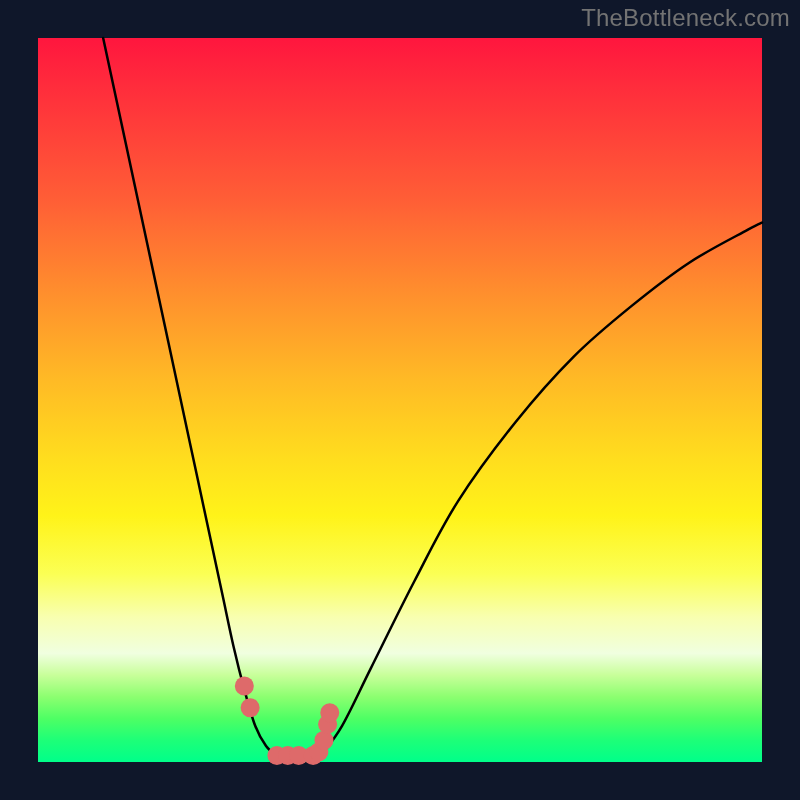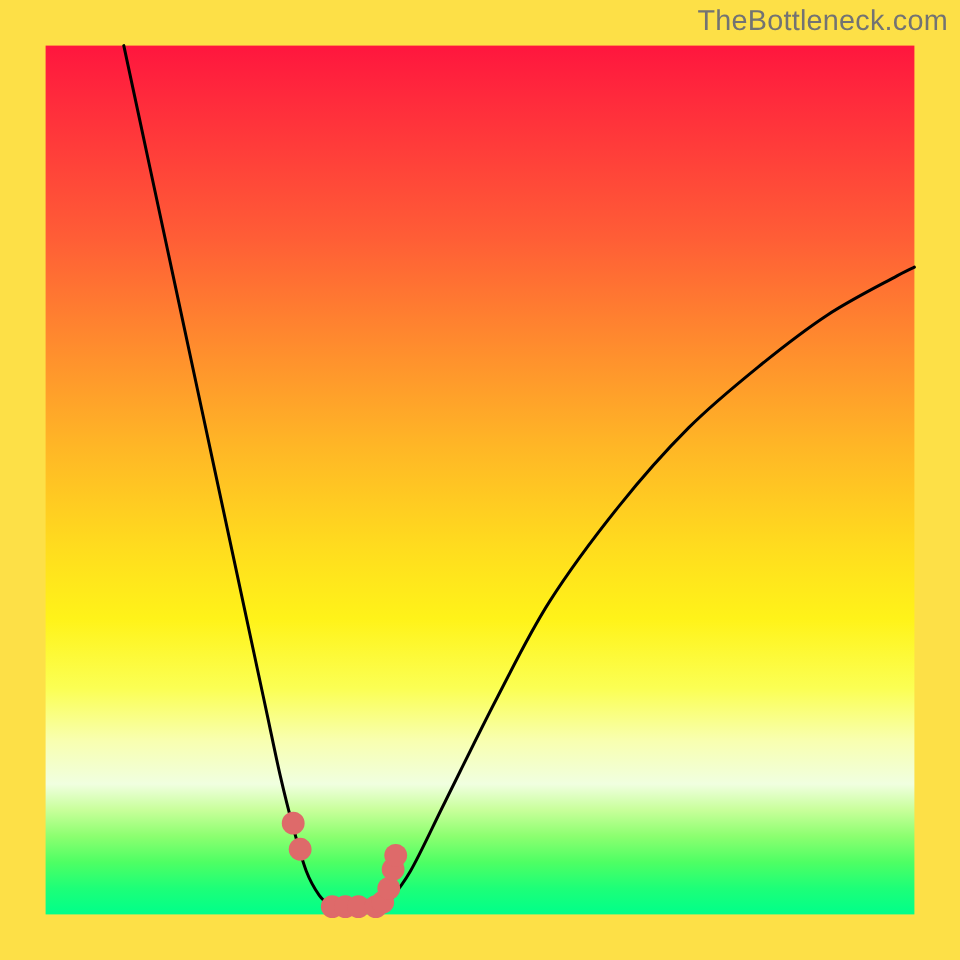--- a/index.html
+++ b/index.html
@@ -10,21 +10,21 @@
     background: #000;
     overflow: hidden;
     font-family: Arial, Helvetica, sans-serif;
   }
   .frame {
     position: absolute;
     left: 0;
     top: 0;
     width: 800px;
     height: 800px;
-    background: #fde047;
+    background: #0f172a;
   }
   .plot-area {
     position: absolute;
     left: 38px;
     top: 38px;
     width: 724px;
     height: 724px;
     
     background: linear-gradient(
       to bottom,

